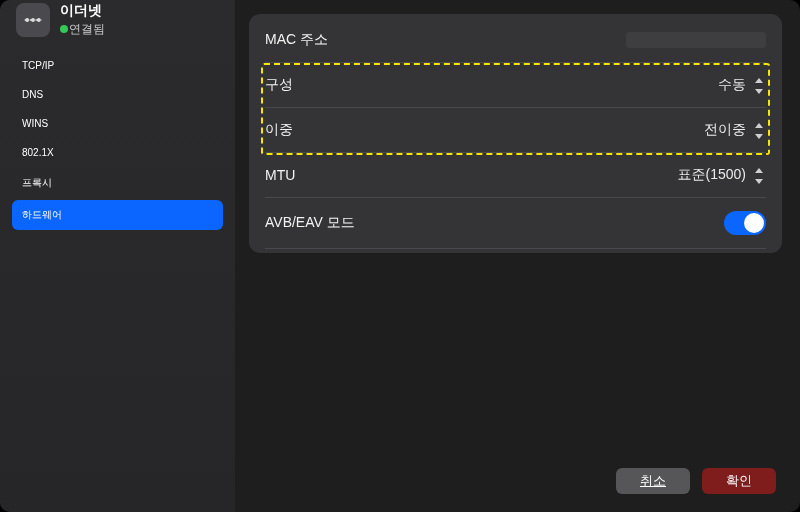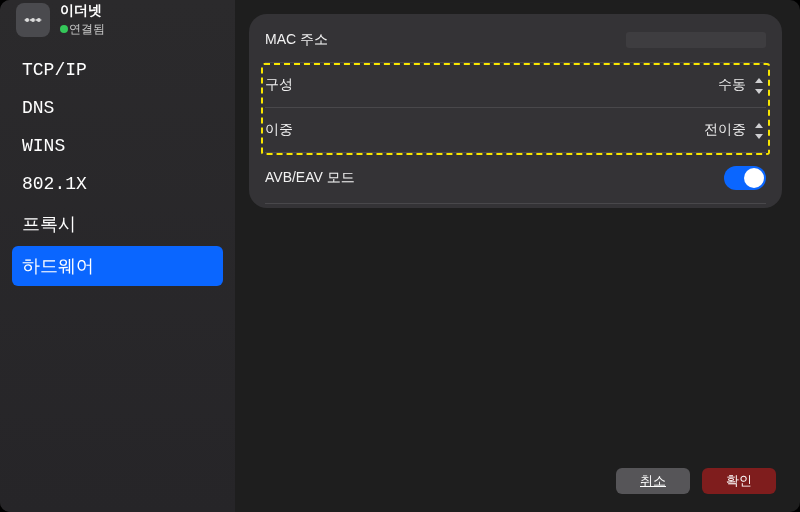--- a/index.html
+++ b/index.html
@@ -24,31 +24,31 @@
     .conn-icon {
       width:34px; height:34px; border-radius:8px;
       background:#4a4a4e; display:flex; align-items:center; justify-content:center;
       color:#ddd; font-size:14px; letter-spacing:-1px;
     }
     .conn-icon svg { width:20px; height:20px; }
     .conn-title { font-size:14px; font-weight:600; line-height:1.2;}
     .conn-status { display:flex; align-items:center; gap:1px; font-size:12px; color:#c9c9c9; margin-top:2px;}
     .status-dot { width:8px; height:8px; border-radius:50%; background:#34c759; display:inline-block;}
     .side-item {
-      font-size:18px; color:#fff; padding:8px 10px; border-radius:6px;
-      margin-bottom:2px; cursor:default;font-family:Liberation Mono, monospace;
+      font-size:10px; color:#fff; padding:8px 10px; border-radius:6px;
+      margin-bottom:2px; cursor:default;
     }
     .side-item.selected { background:#0a66ff; }
     
     .main {
       flex:1; position:relative;
       padding:14px 18px 60px 14px;
     }
     .card {
-      background:#343336; border-radius:18px;
+      background:#343336; border-radius:11px;
       padding:4px 16px;
       position:relative;
     }
     .row {
       display:flex; align-items:center; justify-content:space-between;
       padding:13px 0;
       border-bottom:1px solid #49484b;
       font-size:14px;
     }
     .row:last-child { border-bottom:none; }
@@ -146,20 +146,27 @@
 
 
       <div class="row">
         <span class="row-label">이중</span>
         <span class="row-value">
           <span>전이중</span>
           <span class="chevrons"></span>
         </span>
       </div>
 
+      <div class="row">
+        <span class="row-label">MTU</span>
+        <span class="row-value">
+          <span>표준(1500)</span>
+          <span class="chevrons"></span>
+        </span>
+      </div>
 
       <div class="row">
         <span class="row-label">AVB/EAV 모드</span>
         <span class="row-value">
           <span class="toggle">
               <span class="knob"></span>
             </span>
         </span>
       </div>
 

